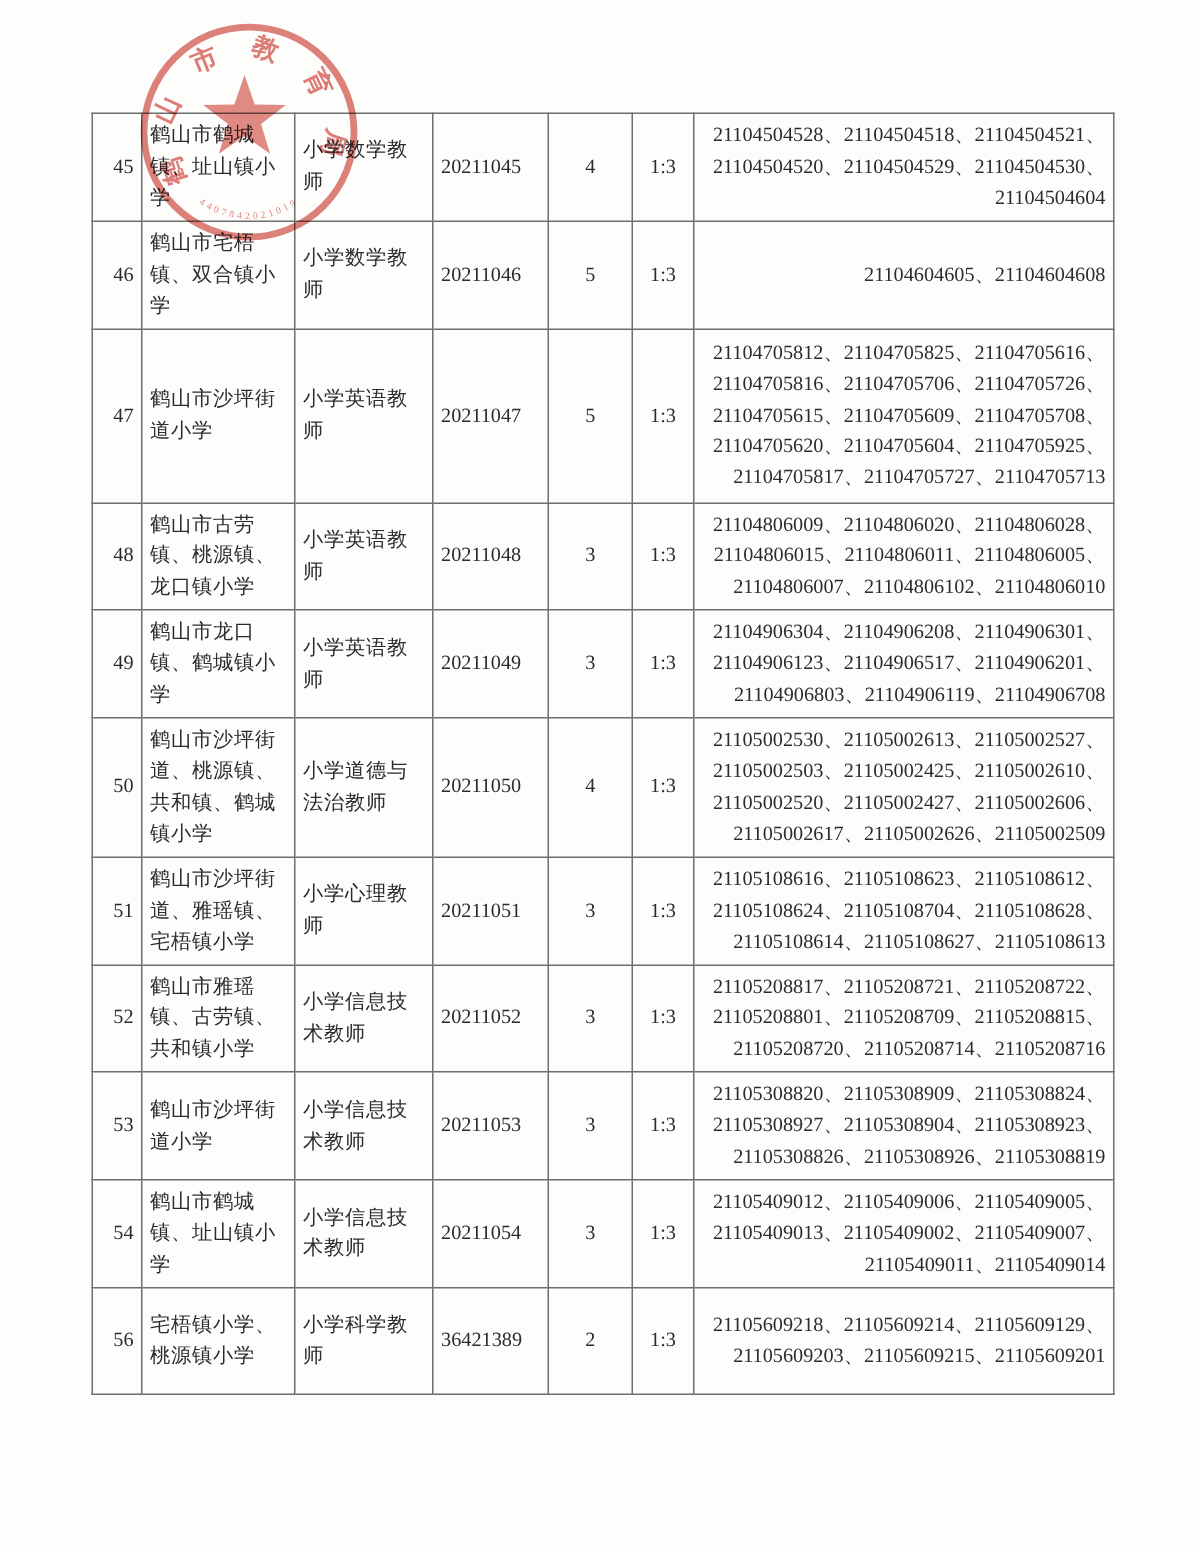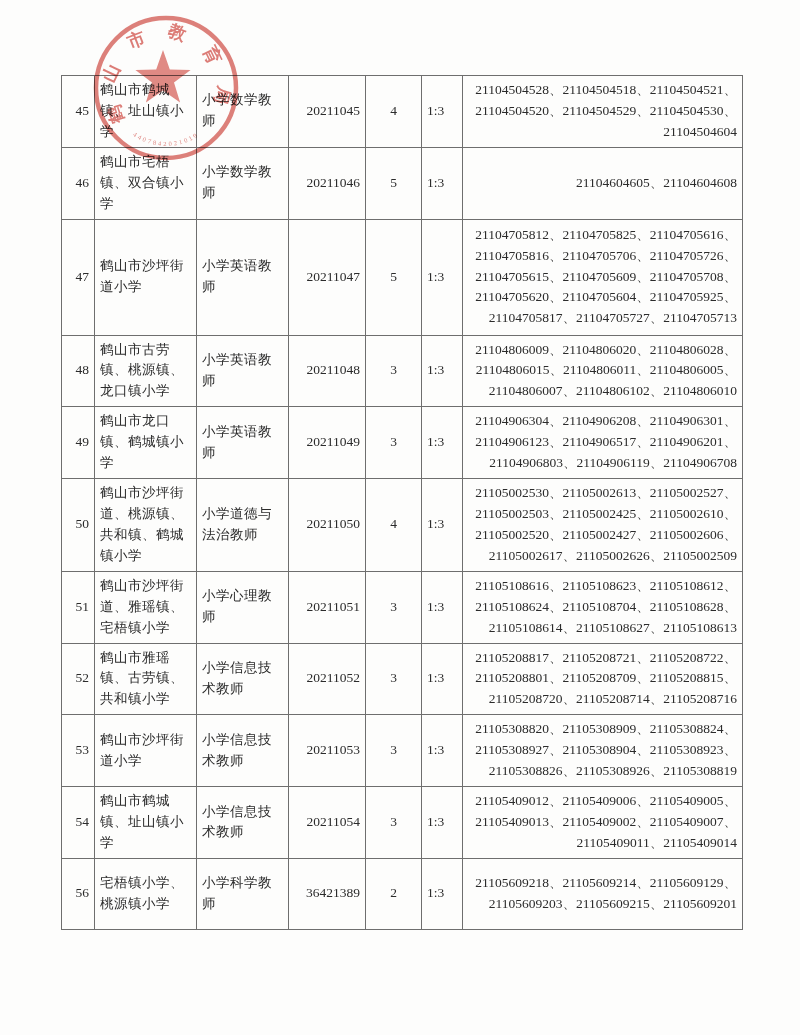--- a/index.html
+++ b/index.html
@@ -28,23 +28,23 @@
   }
   td.c-no{text-align:right;width:33px;}
   td.c-school{
     text-align:left;width:102px;
     font-size:12.5px;letter-spacing:.5px;line-height:1.75;
   }
   td.c-position{
     text-align:left;width:92px;
     font-size:12.5px;letter-spacing:.5px;line-height:1.75;
   }
-  td.c-code{text-align:right;width:77px;}
+  td.c-code{text-align:left;width:77px;}
   td.c-count{text-align:center;width:56px;}
-  td.c-ratio{width:41px;font-family:Liberation Serif, serif;}
+  td.c-ratio{text-align:center;width:41px;font-family:Liberation Serif, serif;}
   td.c-ids{
     text-align:right;width:280px;
     padding:5px 6px 5px 8px;
     font-size:13.5px;line-height:1.58;
   }
   
   tr:nth-child(1) td{height:62px}
   tr:nth-child(2) td{height:55px}
   tr:nth-child(3) td{height:107px}
   tr:nth-child(4) td{height:59px}

